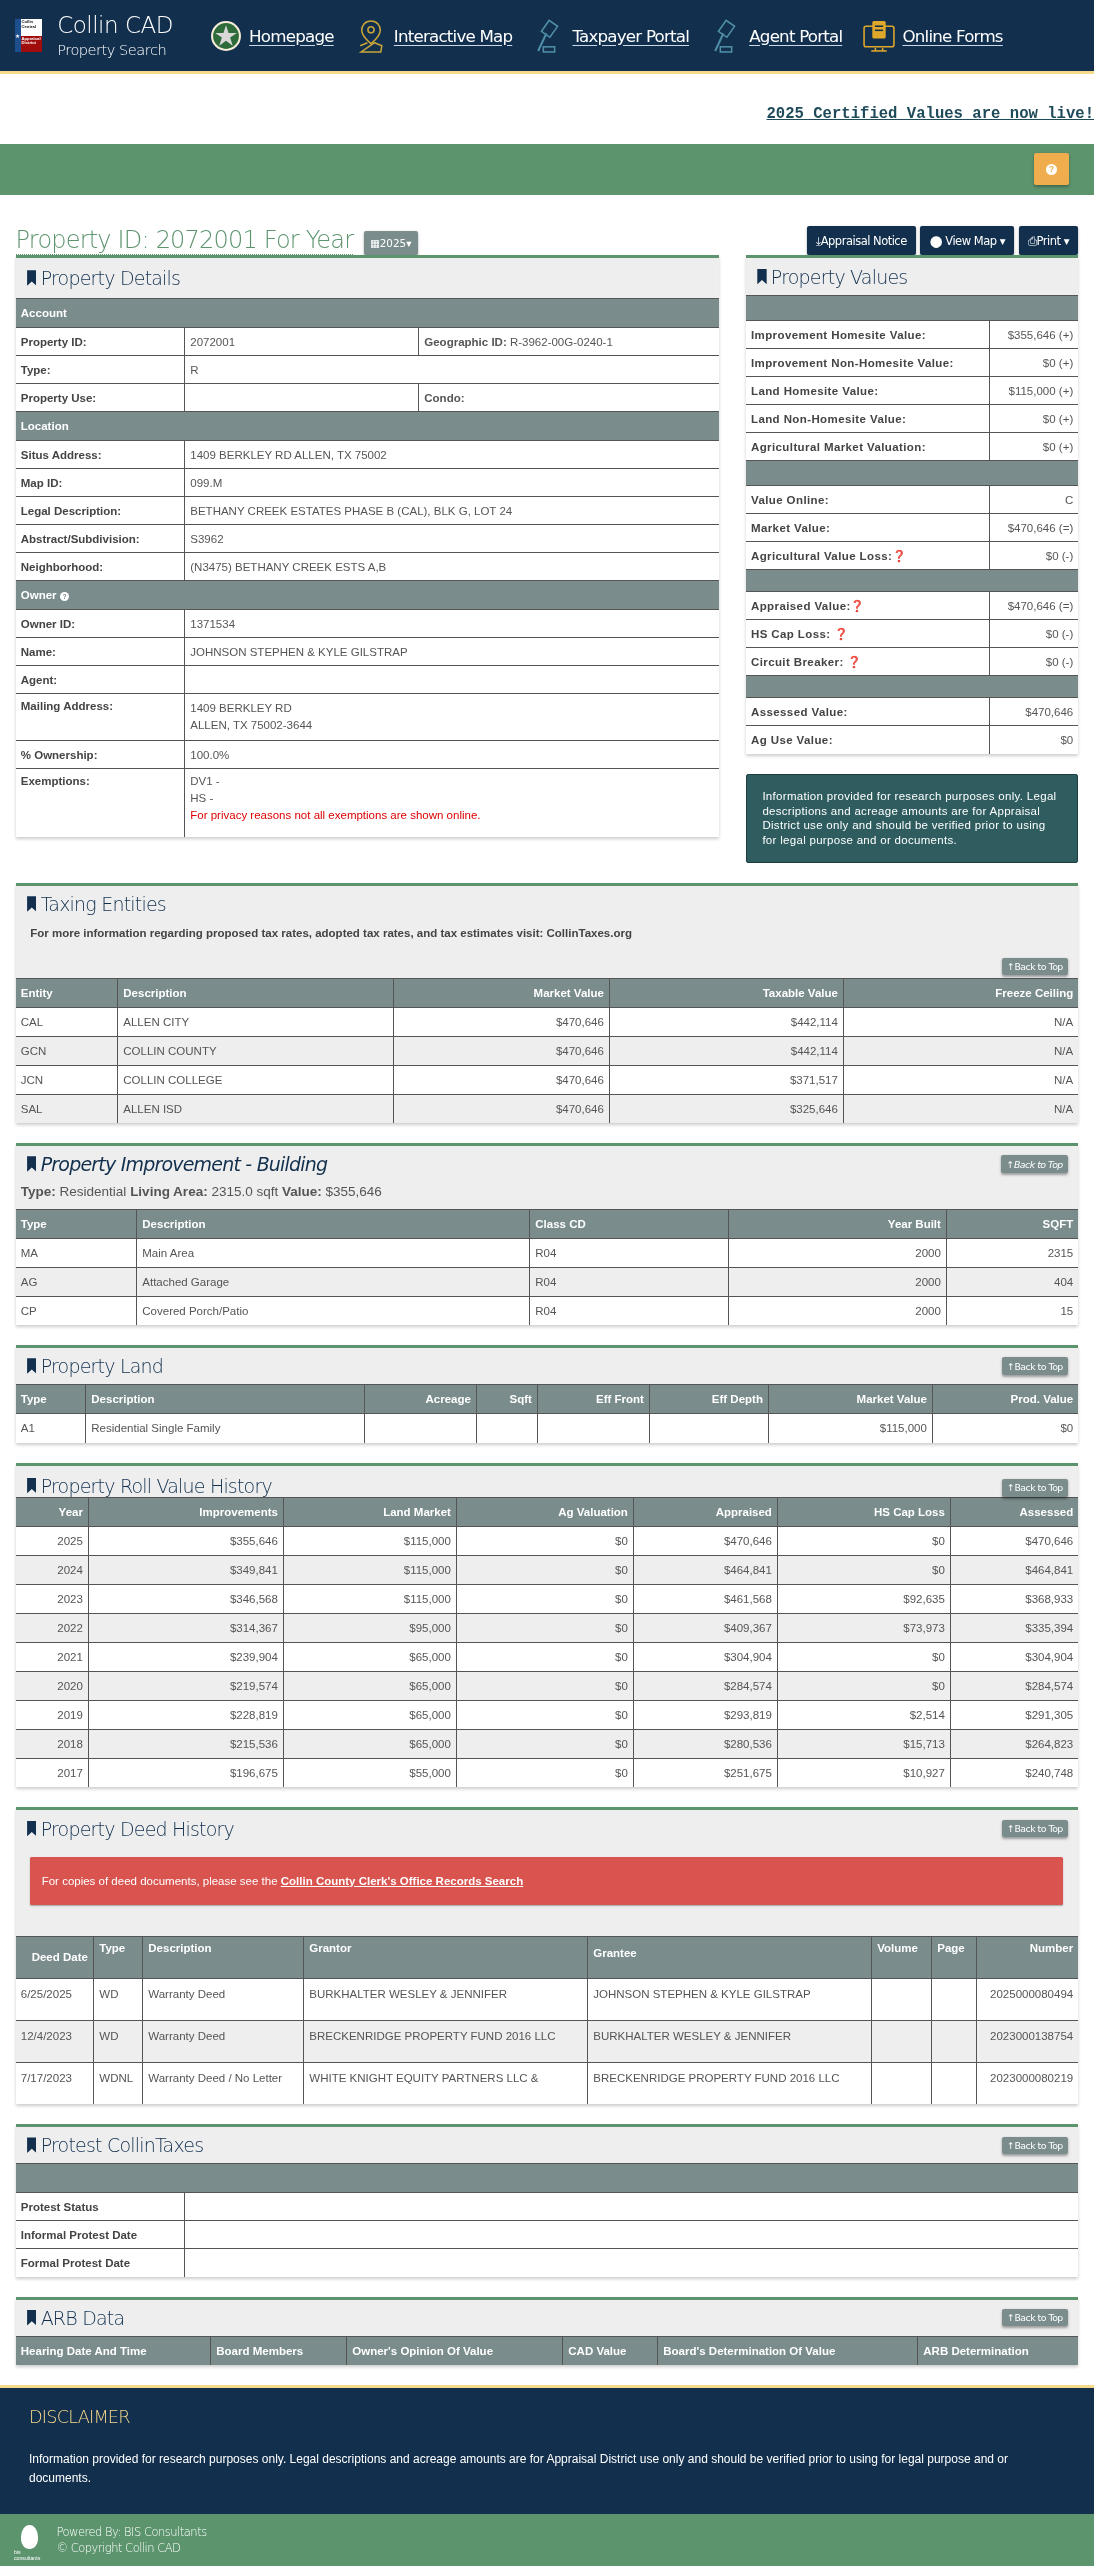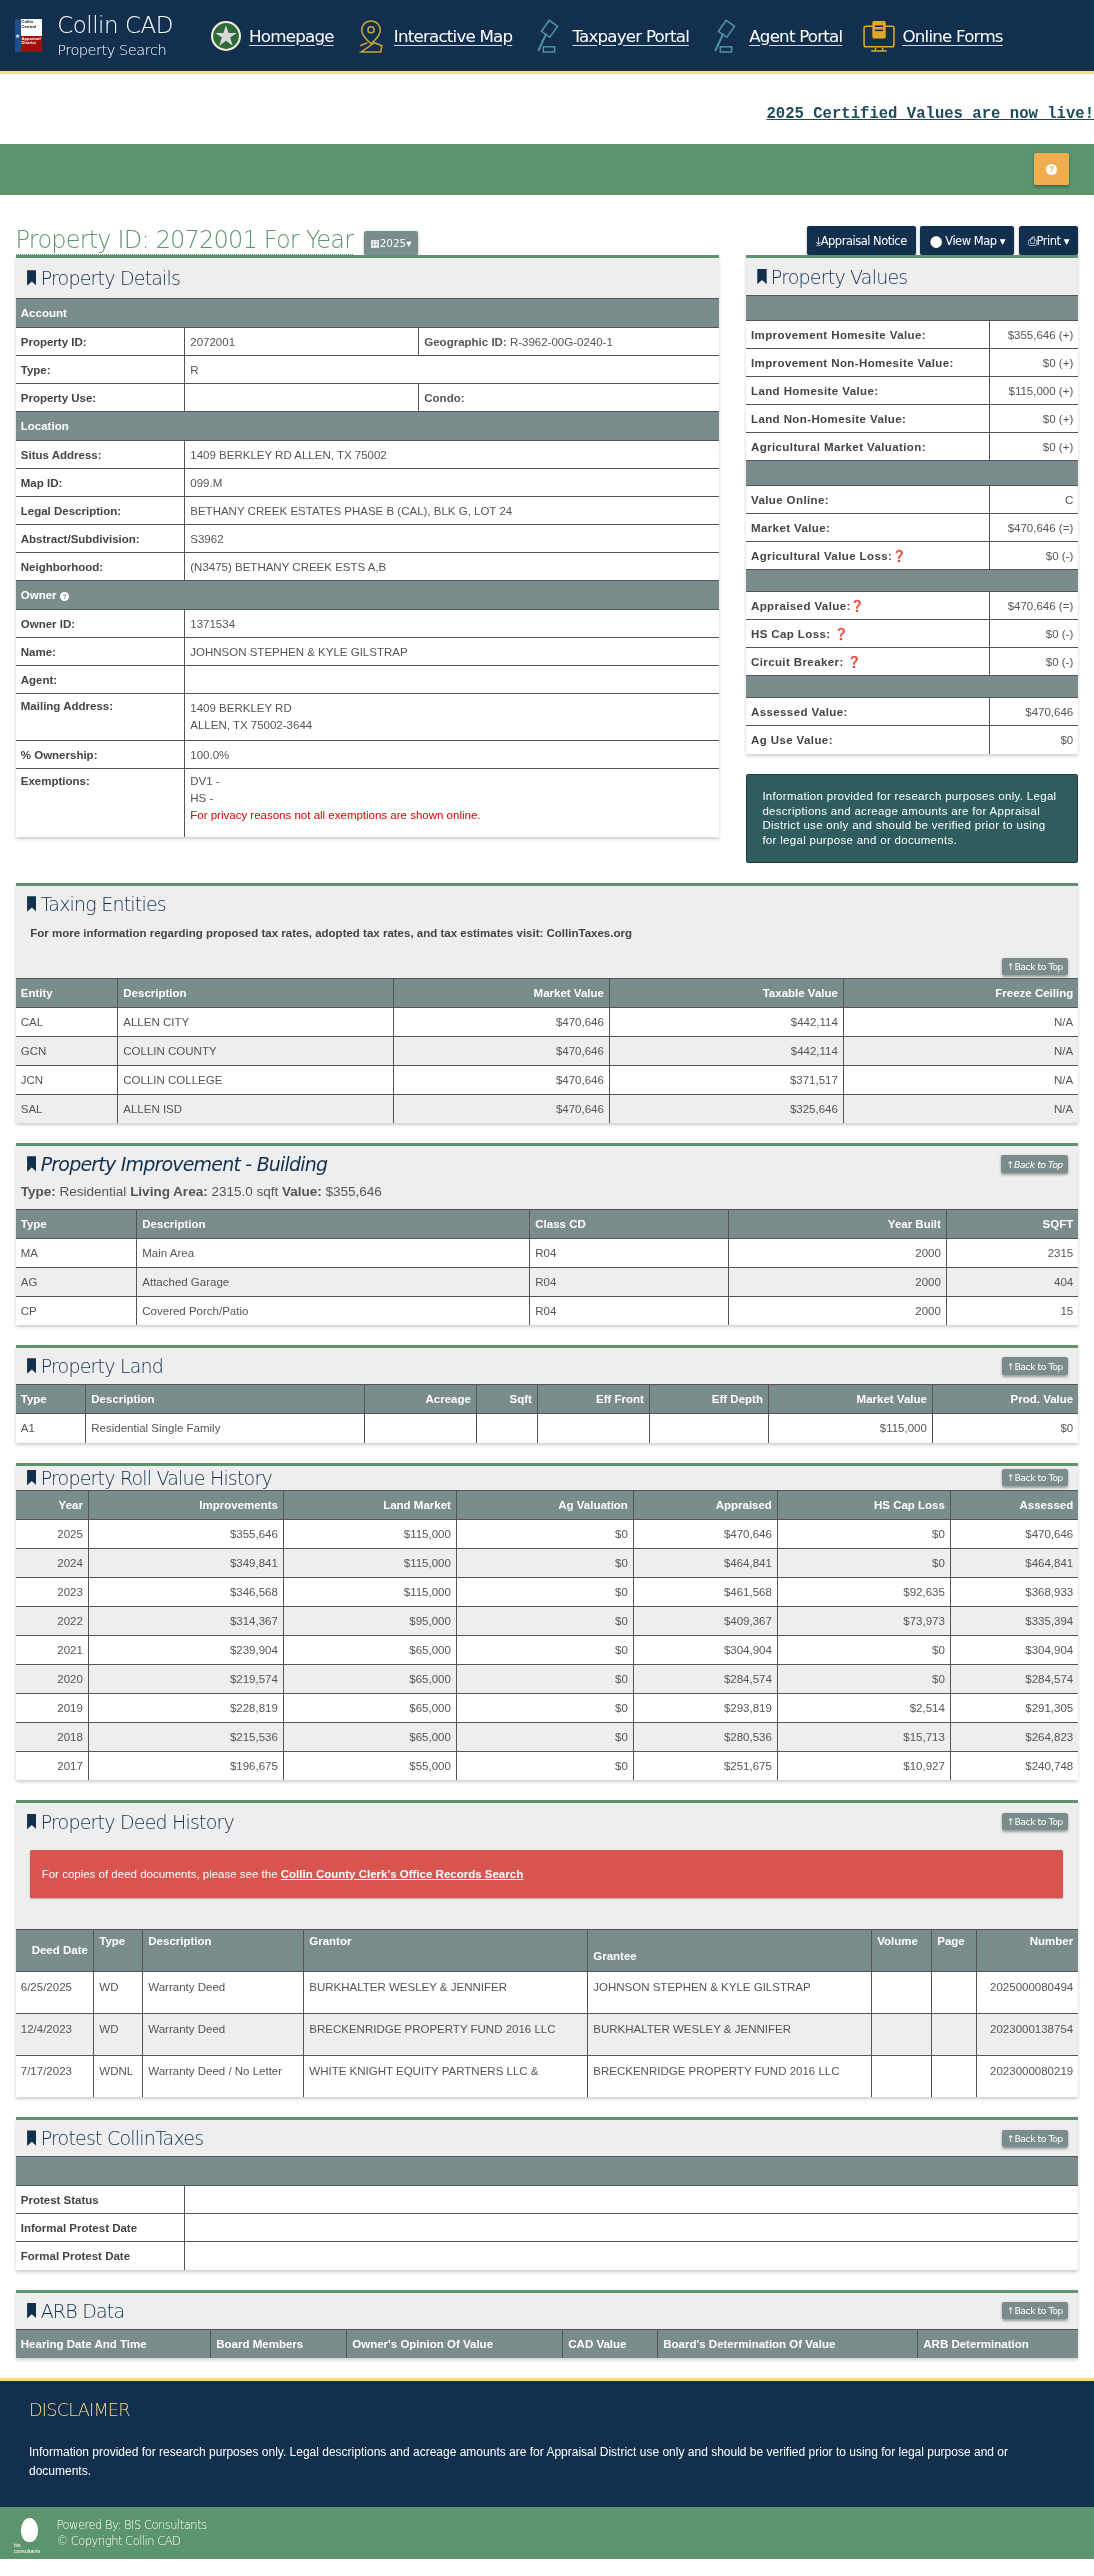--- a/index.html
+++ b/index.html
@@ -473,21 +473,21 @@
             <td class="r"></td>
             <td class="r"></td>
             <td class="r">$115,000</td>
             <td class="r">$0</td>
           </tr>
         </tbody>
     </table>
   </section>
 
   <section class="panel">
-    <div class="panel-head" style="height:24px;">
+    <div class="panel-head" style="height:31px;align-items:flex-end;">
       <div class="panel-title">
           <span class="bookmark"></span>
           <span>Property Roll Value History</span>
         </div>
       <div class="back-top"><span>↑</span><span>Back to Top</span></div>
     </div>
     <table class="dtable">
       <thead>
           <tr>
         <th class="r" style="width:73px">Year</th>
@@ -594,21 +594,21 @@
       <div class="back-top"><span>↑</span><span>Back to Top</span></div>
     </div>
     <div class="deed-alert"><span>For copies of deed documents, please see the </span><a>Collin County Clerk's Office Records Search</a></div>
     <table class="dtable">
       <thead>
           <tr>
         <th class="r" style="width:78px;height:42px;">Deed Date</th>
         <th style="width:49px;vertical-align:top;padding-top:5.2px;">Type</th>
         <th style="width:161px;vertical-align:top;padding-top:5.2px;">Description</th>
         <th style="width:284px;vertical-align:top;padding-top:5.2px;">Grantor</th>
-        <th style="width:284px;vertical-align:top;padding-top:20px;margin-left:15px;">Grantee</th>
+        <th style="width:284px;vertical-align:top;padding-top:10px;margin-left:15px;">Grantee</th>
         <th style="width:60px;vertical-align:top;padding-top:5.2px;">Volume</th>
         <th style="width:45px;vertical-align:top;padding-top:5.2px;">Page</th>
         <th class="r" style="vertical-align:top;padding-top:5.2px;">Number</th>
       </tr>
         </thead>
       <tbody id="deed-body">
           <tr>
             <td style="vertical-align: top; padding-top: 7.3px; line-height: 16.7px; height: 42px;">6/25/2025</td>
             <td style="vertical-align: top; padding-top: 7.3px; line-height: 16.7px; height: 42px;">WD</td>
             <td style="vertical-align: top; padding-top: 7.3px; line-height: 16.7px; height: 42px;">Warranty Deed</td>

